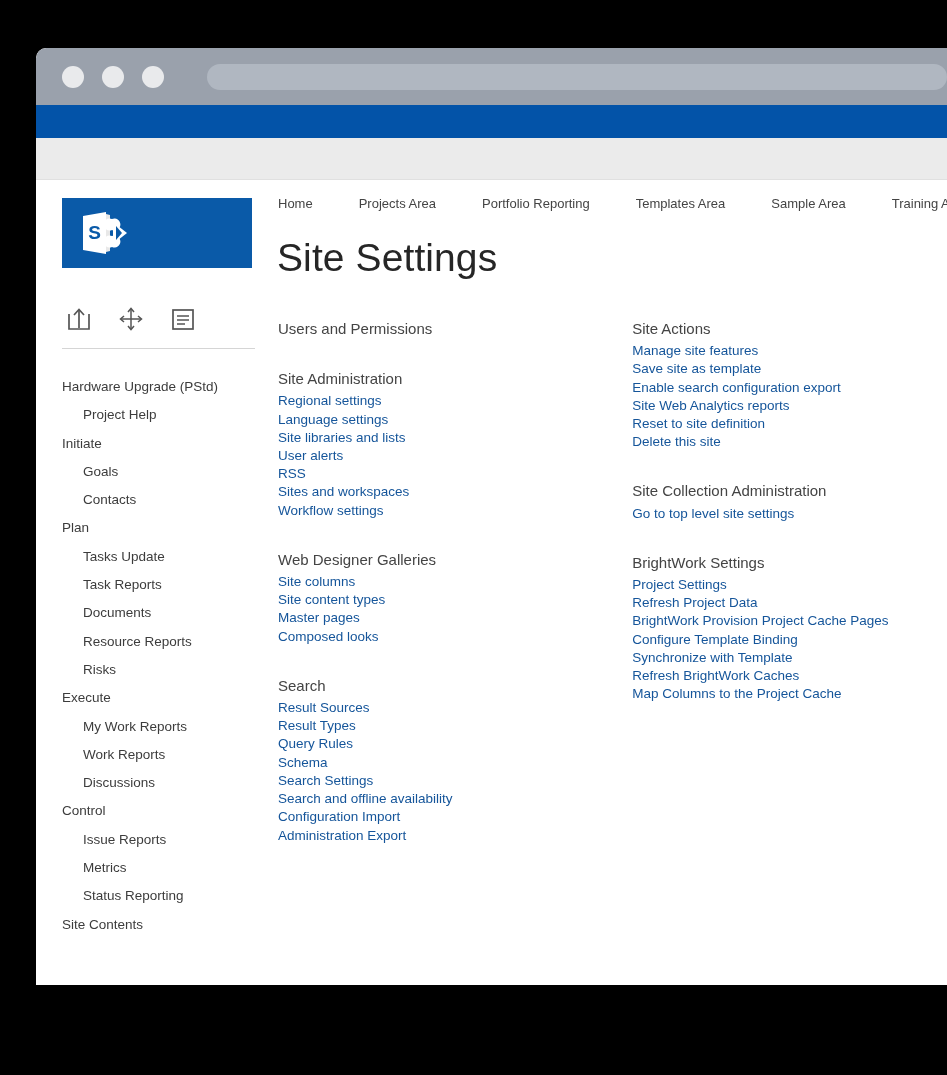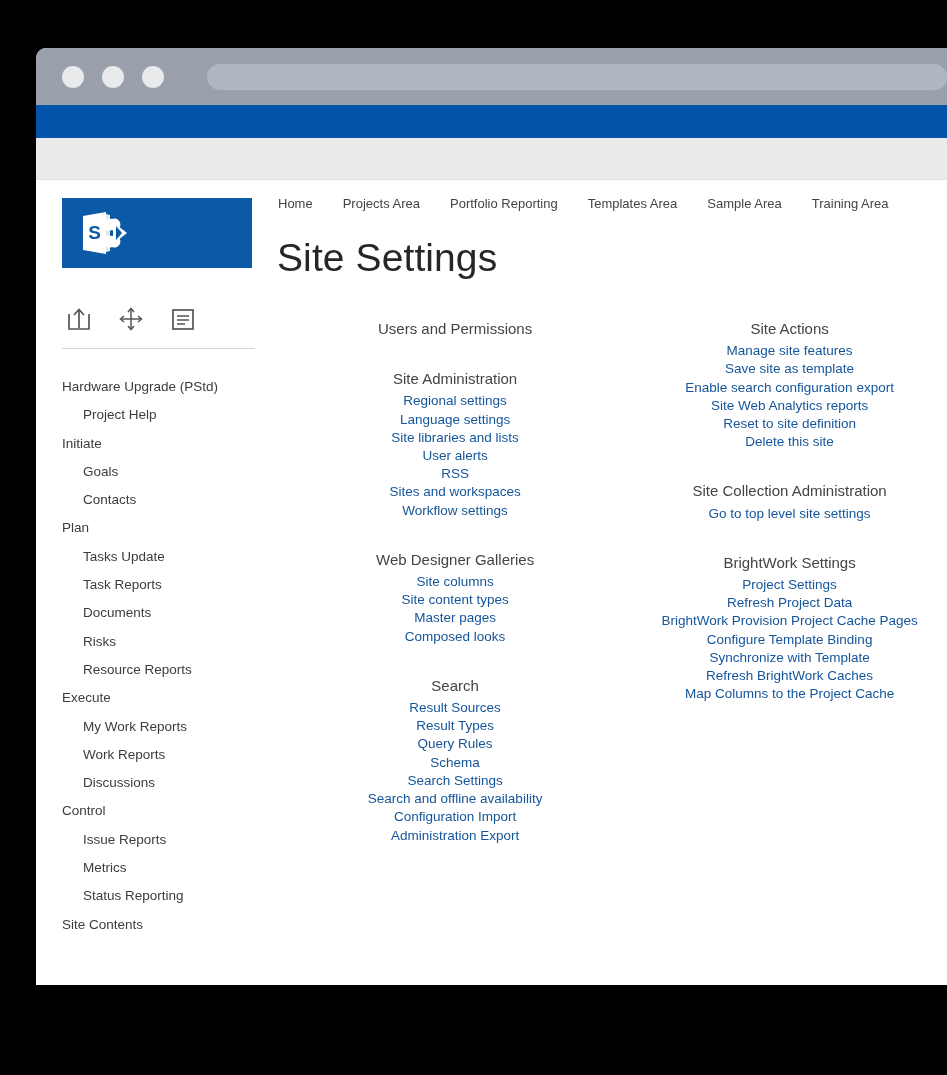--- a/index.html
+++ b/index.html
@@ -123,21 +123,21 @@
   
   .main-content {
     position: absolute;
     left: 240px;
     top: 10px;
     right: 0;
   }
 
   .top-nav {
     display: flex;
-    gap: 0;
+    gap: 16px;
     align-items: center;
     padding-left: 2px;
     height: 26px;
   }
   .top-nav-item {
     font-size: 13px;
     color: #444444;
     cursor: pointer;
     white-space: nowrap;
     margin-right: 30px;
@@ -154,21 +154,21 @@
   }
 
   .settings-columns {
     display: flex;
     margin-top: 38px;
     padding-left: 2px;
   }
   .settings-col { width: 360px; }
   .settings-col.right { width: 320px; }
 
-  .settings-group { margin-bottom: 30px; text-align: center; }
+  .settings-group { margin-bottom: 30px; }
 
   .group-title {
     font-size: 15px;
     color: #444444;
     margin-bottom: 3px;
     line-height: 1.35;
   }
 
   .group-links { list-style: none; }
   .group-link {
@@ -238,22 +238,22 @@
         <ul class="nav-list">
           <li class="nav-item">Hardware Upgrade (PStd)</li>
           <li class="nav-item child">Project Help</li>
           <li class="nav-item">Initiate</li>
           <li class="nav-item child">Goals</li>
           <li class="nav-item child">Contacts</li>
           <li class="nav-item">Plan</li>
           <li class="nav-item child">Tasks Update</li>
           <li class="nav-item child">Task Reports</li>
           <li class="nav-item child">Documents</li>
+          <li class="nav-item child">Resource Reports</li>
           <li class="nav-item child">Risks</li>
-          <li class="nav-item child">Resource Reports</li>
           <li class="nav-item">Execute</li>
           <li class="nav-item child">My Work Reports</li>
           <li class="nav-item child">Work Reports</li>
           <li class="nav-item child">Discussions</li>
           <li class="nav-item">Control</li>
           <li class="nav-item child">Issue Reports</li>
           <li class="nav-item child">Metrics</li>
           <li class="nav-item child">Status Reporting</li>
           <li class="nav-item">Site Contents</li>
         </ul>

